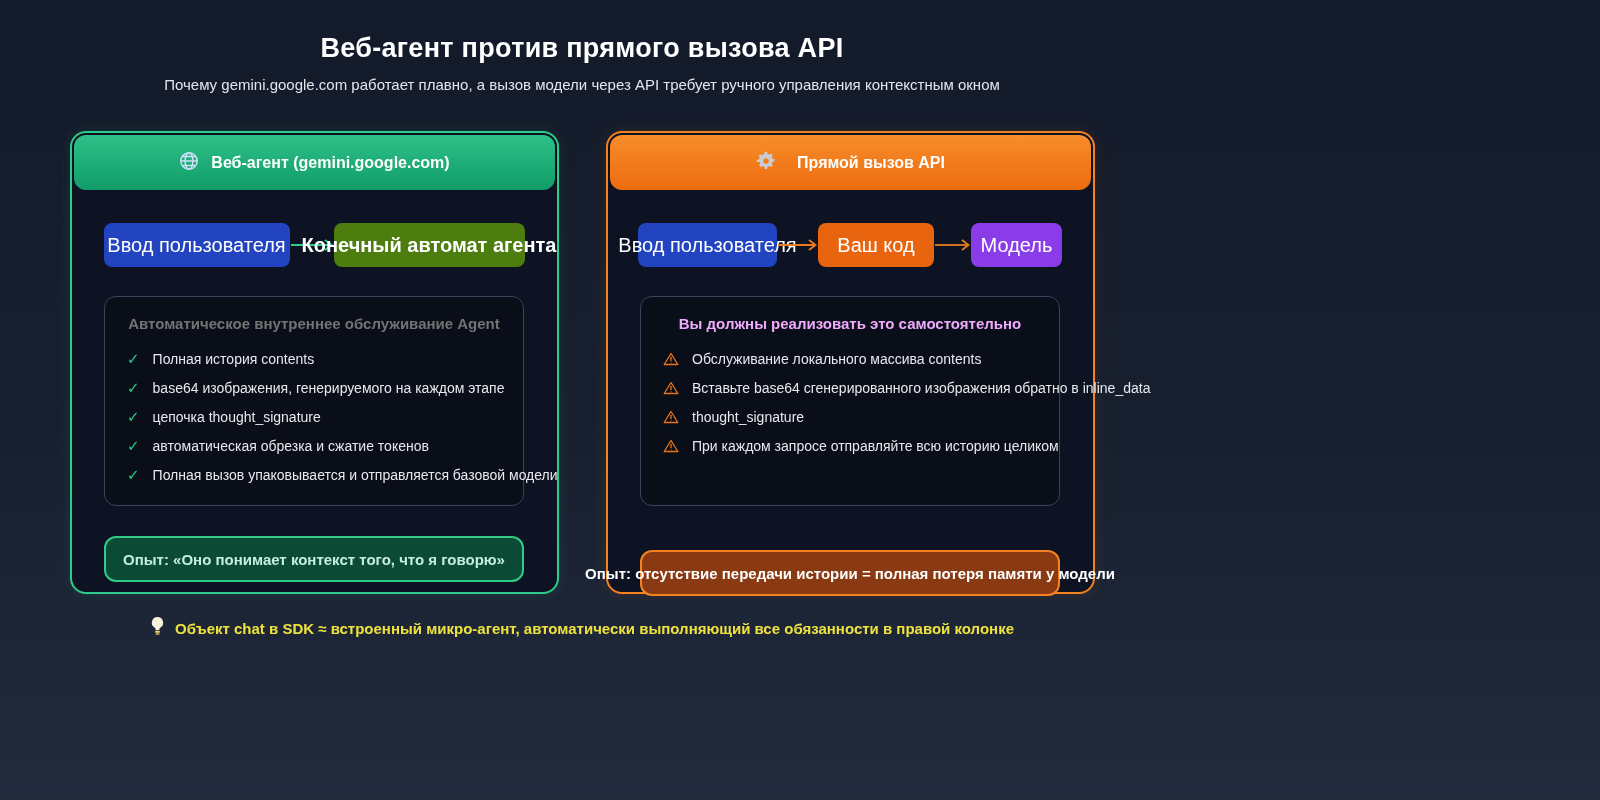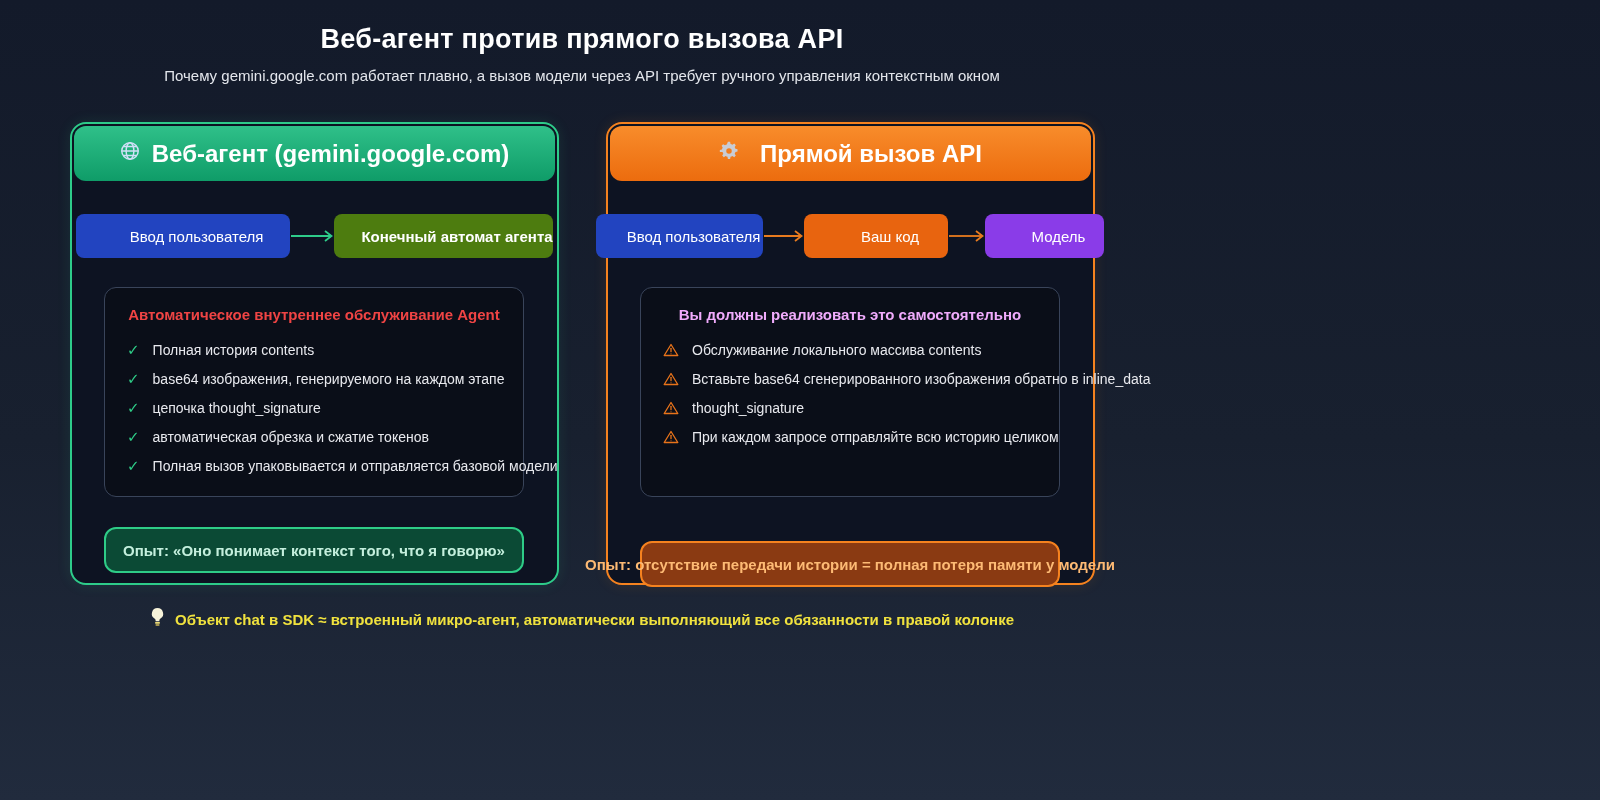--- a/index.html
+++ b/index.html
@@ -5,70 +5,70 @@
   html,body{margin:0;padding:0;}
   body{
     width:1600px;height:800px;overflow:hidden;
     background:linear-gradient(180deg,#131a2a 0%,#18202f 55%,#212b3d 100%);
     font-family:"Liberation Sans","DejaVu Sans",sans-serif;
     -webkit-font-smoothing:antialiased;
   }
   .wrap{width:1164px;padding-top:24px;position:relative;}
   .title{
     text-align:center;color:#ffffff;font-size:27px;font-weight:bold;
-    margin:0;letter-spacing:.3px;
+    margin:9px;letter-spacing:.3px;
   }
   .subtitle{
     text-align:center;color:#e3e6ec;font-size:15px;margin:12px 0 0;
   }
   .panels{display:flex;justify-content:center;gap:47px;margin-top:38px;}
   .panel{
     width:489px;height:463px;border-radius:16px;background:#0d1322;
     box-sizing:border-box;position:relative;
   }
   .panel.green{border:2px solid #2ecc8a;box-shadow:0 0 14px rgba(46,204,138,.12);}
   .panel.orange{border:2px solid #f5821f;box-shadow:0 0 14px rgba(245,130,31,.12);}
   .panel-header{
     height:55px;margin:2px 2px 0;border-radius:12px;
     display:flex;align-items:center;justify-content:center;gap:11px;
-    color:#ffffff;font-size:24px;font-weight:bold;
+    color:#ffffff;font-size:16px;font-weight:bold;
   }
   .panel.green .panel-header{background:linear-gradient(180deg,#2fc089 0%,#0f9c68 100%);}
   .panel.orange .panel-header{background:linear-gradient(180deg,#f88c2b 0%,#ec6c0e 100%);gap:20px;}
   .flow{display:flex;align-items:center;justify-content:center;margin-top:33px;}
   .fbox{
     height:44px;border-radius:8px;display:flex;align-items:center;justify-content:center;
-    color:#ffffff;font-size:15px;white-space:nowrap;overflow:visible;flex:none;padding-left:28px;
+    color:#ffffff;font-size:20px;white-space:nowrap;overflow:visible;flex:none;
   }
   .fbox.blue{background:#2244c0;}
   .fbox.teal{background:#4d7c0f;font-weight:bold;}
   .fbox.code{background:#e8640f;}
   .fbox.purple{background:#8a3ce8;}
   .arrow{flex:none;display:block;}
   .inner{
     width:420px;height:210px;margin:29px auto 0;box-sizing:border-box;
     background:#0a0e18;border:1px solid #39445a;border-radius:12px;
     padding:18px 22px 0;
   }
   .inner-title{font-size:15px;font-weight:bold;text-align:center;margin:0 0 12px;white-space:nowrap;}
-  .inner-title.g{color:#ef4444;}
+  .inner-title.g{color:#737373;}
   .inner-title.o{color:#f0abfc;}
   .item{
     display:flex;align-items:center;gap:13px;height:29px;
     color:#e8e9ee;font-size:14px;white-space:nowrap;overflow:visible;
   }
   .check{color:#2ecc87;font-size:15px;font-weight:bold;flex:none;}
   .warn{flex:none;display:flex;align-items:center;}
   .exp{
     width:420px;height:46px;margin:30px auto 0;box-sizing:border-box;border-radius:12px;
     display:flex;align-items:center;justify-content:center;
     font-size:15px;font-weight:bold;white-space:nowrap;overflow:visible;
   }
   .exp.g{background:#0b4a35;border:2px solid #2ecc87;color:#c4efdd;}
-  .exp.o{background:#8a3a12;border:2px solid #f5821f;color:#fdba74;margin-top:44px;}
+  .exp.o{background:#8a3a12;border:2px solid #f5821f;color:#ffffff;margin-top:44px;}
   .footnote{
     margin-top:22px;display:flex;align-items:center;justify-content:center;gap:10px;
     color:#f0e23e;font-size:15px;font-weight:bold;
   }
 </style>
 </head>
 <body>
 
 <div class="wrap">
 

